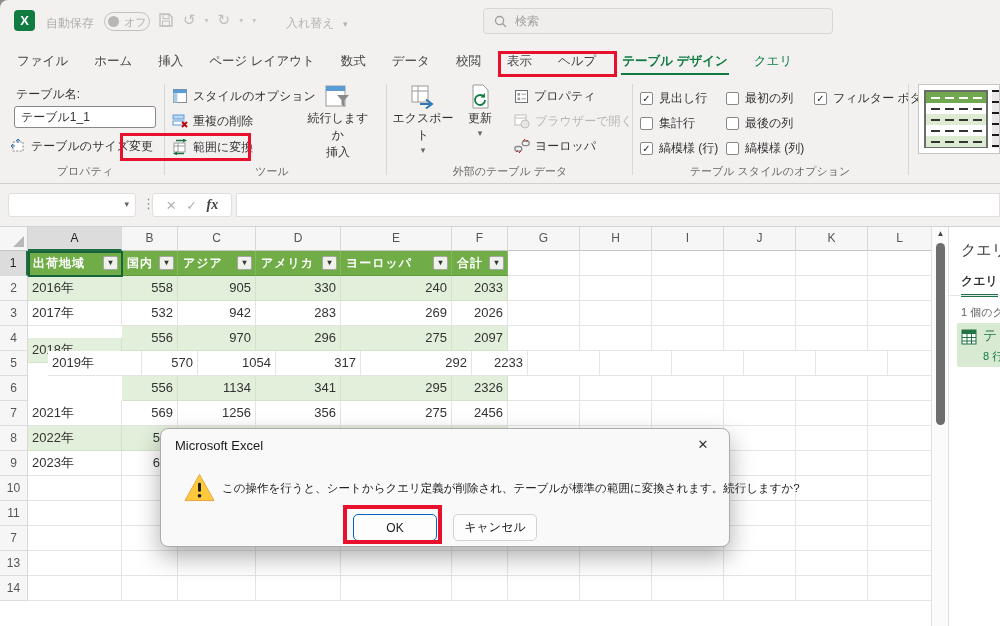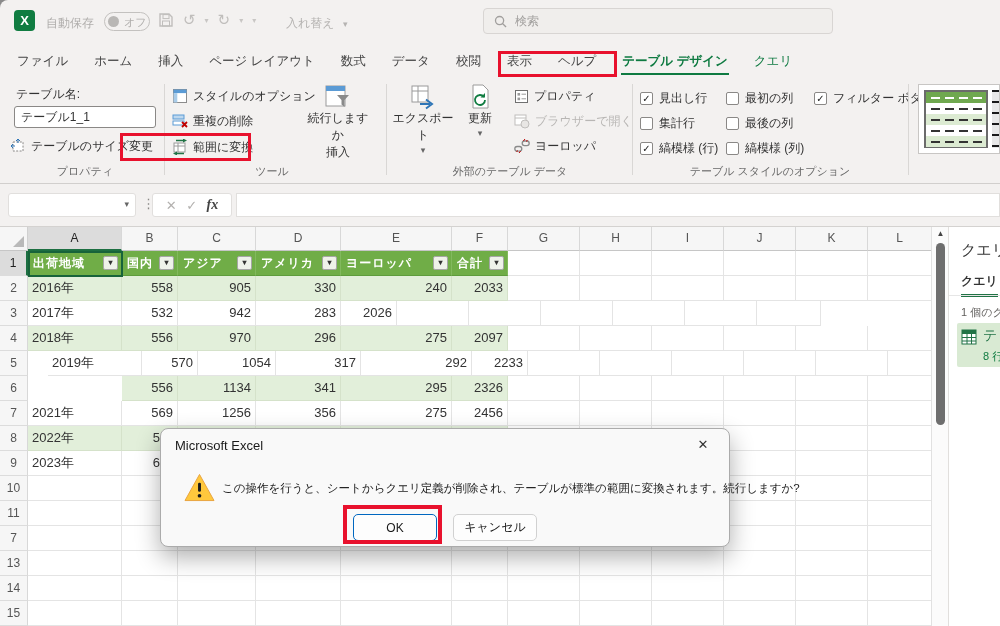--- a/index.html
+++ b/index.html
@@ -427,31 +427,32 @@
           <div class="cell" style="width: 72px;"></div>
           <div class="cell" style="width: 72px;"></div>
           <div class="cell" style="width: 64px;"></div>
         </div>
         <div class="grid-row">
           <div class="rowhdr">3</div>
           <div class="cell" style="width: 94px;">2017年</div>
           <div class="cell num" style="width: 56px;">532</div>
           <div class="cell num" style="width: 78px;">942</div>
           <div class="cell num" style="width: 85px;">283</div>
+          <div class="cell num" style="width: 111px;">269</div>
           <div class="cell num" style="width: 56px;">2026</div>
           <div class="cell" style="width: 72px;"></div>
           <div class="cell" style="width: 72px;"></div>
           <div class="cell" style="width: 72px;"></div>
           <div class="cell" style="width: 72px;"></div>
           <div class="cell" style="width: 72px;"></div>
           <div class="cell" style="width: 64px;"></div>
         </div>
         <div class="grid-row">
           <div class="rowhdr">4</div>
-          <div class="cell banded" style="width: 94px;">2018年</div>
+          <div class="cell banded" style="width: 94px; margin-top: 12px;">2018年</div>
           <div class="cell banded num" style="width: 56px;">556</div>
           <div class="cell banded num" style="width: 78px;">970</div>
           <div class="cell banded num" style="width: 85px;">296</div>
           <div class="cell banded num" style="width: 111px;">275</div>
           <div class="cell banded num" style="width: 56px;">2097</div>
           <div class="cell" style="width: 72px;"></div>
           <div class="cell" style="width: 72px;"></div>
           <div class="cell" style="width: 72px;"></div>
           <div class="cell" style="width: 72px;"></div>
           <div class="cell" style="width: 72px;"></div>
@@ -587,35 +588,20 @@
           <div class="cell" style="width: 56px;"></div>
           <div class="cell" style="width: 72px;"></div>
           <div class="cell" style="width: 72px;"></div>
           <div class="cell" style="width: 72px;"></div>
           <div class="cell" style="width: 72px;"></div>
           <div class="cell" style="width: 72px;"></div>
           <div class="cell" style="width: 64px;"></div>
         </div>
         <div class="grid-row">
           <div class="rowhdr">14</div>
-          <div class="cell" style="width: 94px;"></div>
-          <div class="cell" style="width: 56px;"></div>
-          <div class="cell" style="width: 78px;"></div>
-          <div class="cell" style="width: 85px;"></div>
-          <div class="cell" style="width: 111px;"></div>
-          <div class="cell" style="width: 56px;"></div>
-          <div class="cell" style="width: 72px;"></div>
-          <div class="cell" style="width: 72px;"></div>
-          <div class="cell" style="width: 72px;"></div>
-          <div class="cell" style="width: 72px;"></div>
-          <div class="cell" style="width: 72px;"></div>
-          <div class="cell" style="width: 64px;"></div>
-        </div>
-        <div class="grid-row">
-          <div class="rowhdr">15</div>
           <div class="cell" style="width: 94px;"></div>
           <div class="cell" style="width: 56px;"></div>
           <div class="cell" style="width: 78px;"></div>
           <div class="cell" style="width: 85px;"></div>
           <div class="cell" style="width: 111px;"></div>
           <div class="cell" style="width: 56px;"></div>
           <div class="cell" style="width: 72px;"></div>
           <div class="cell" style="width: 72px;"></div>
           <div class="cell" style="width: 72px;"></div>
           <div class="cell" style="width: 72px;"></div>

